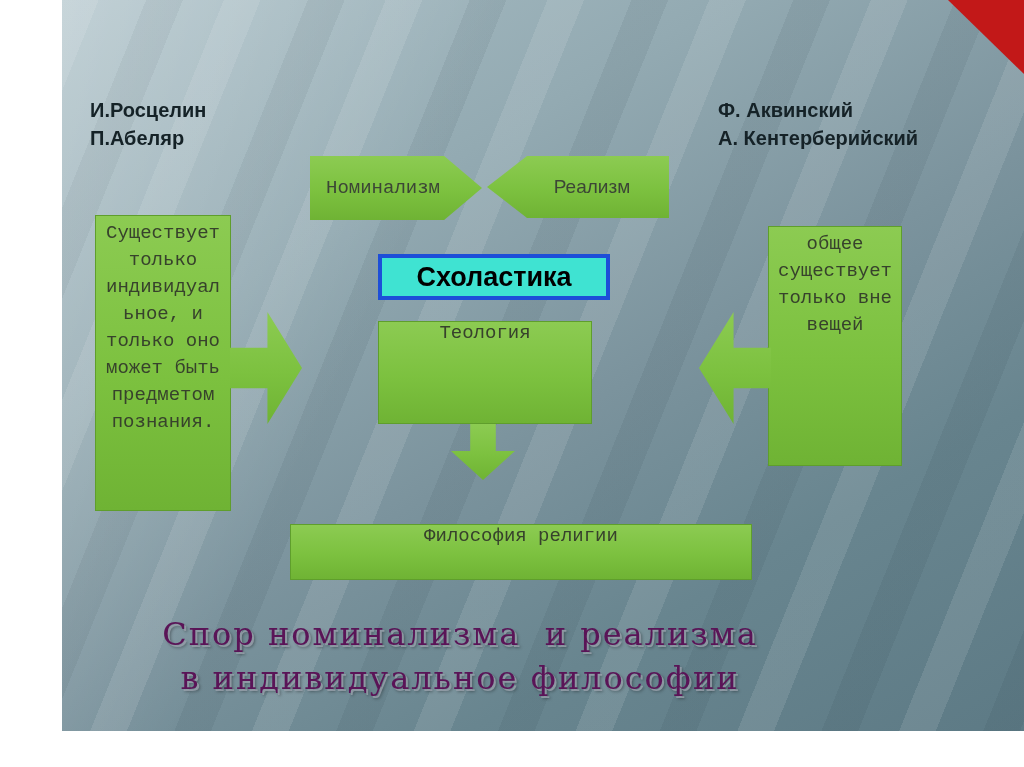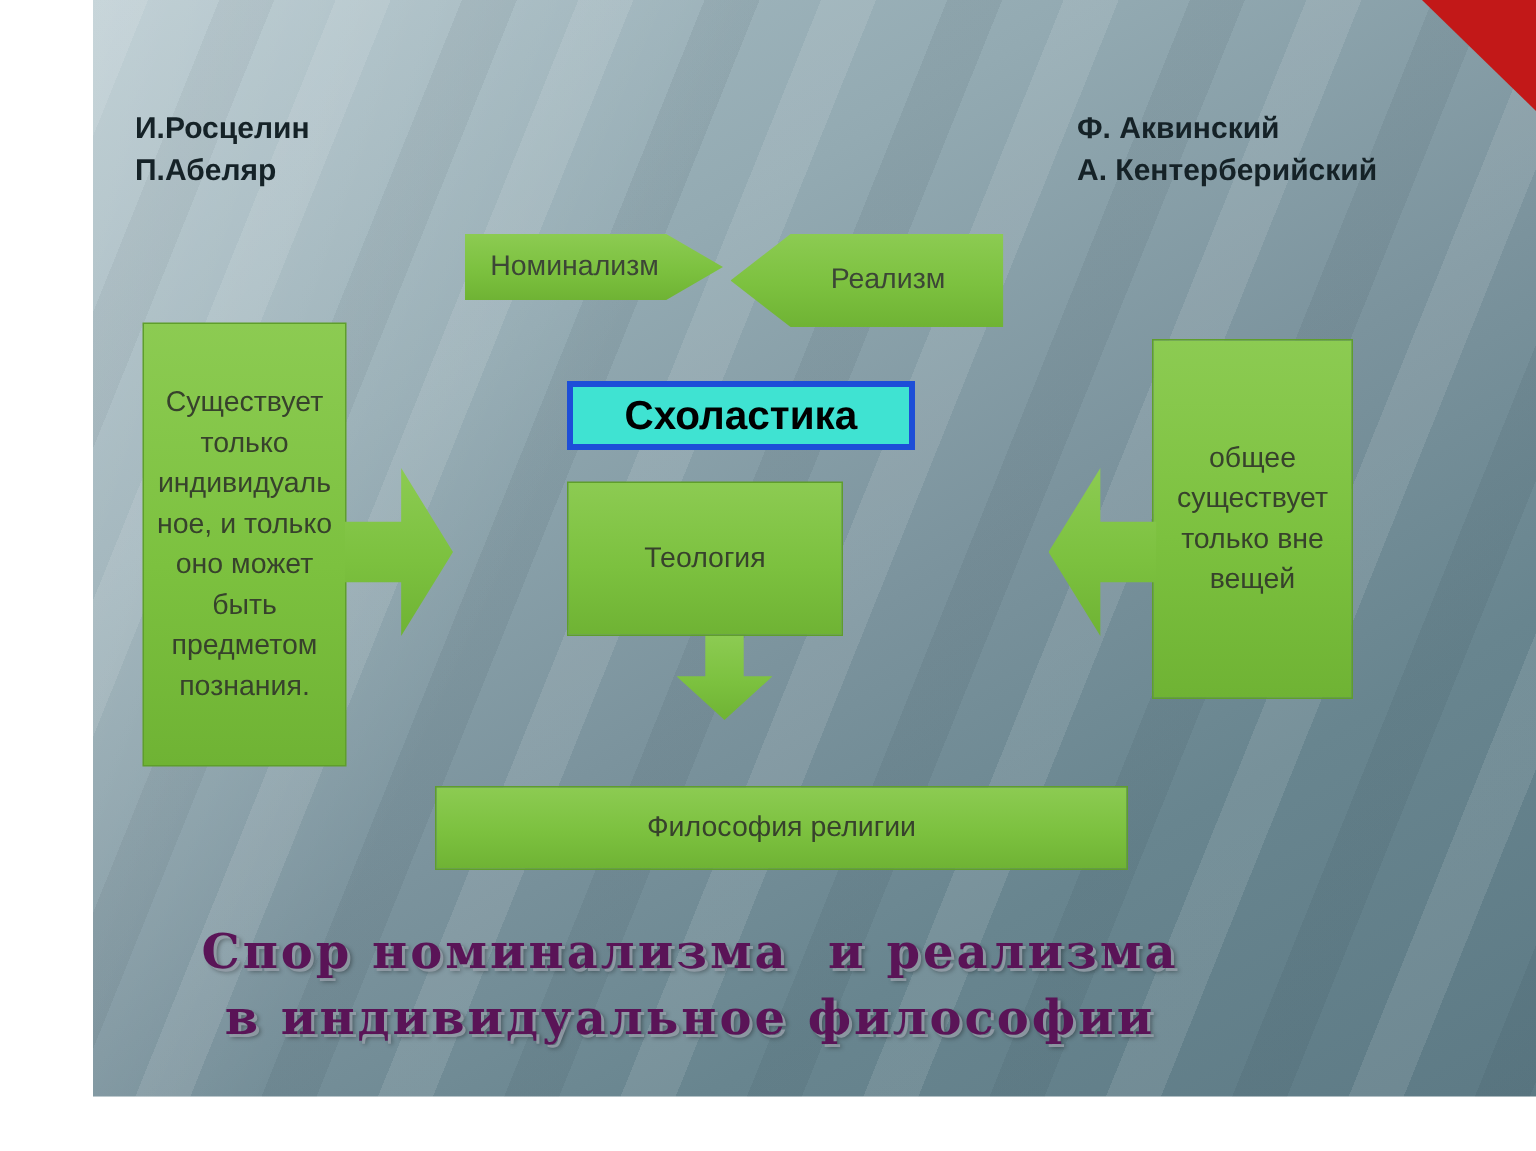--- a/index.html
+++ b/index.html
@@ -25,58 +25,60 @@
     position:absolute;right:0;top:0;width:76px;height:74px;
     background:#c21818;
     clip-path:polygon(0 0,100% 0,100% 100%);
   }
   .names{
     position:absolute;
     color:#152227;
     font-weight:bold;
     font-size:20px;
     line-height:28px;
+    margin-top:24px;
   }
   .names-left{left:90px;top:72px;}
   .names-right{left:718px;top:72px;}
   .green{
     background:linear-gradient(180deg,#8ccb52 0%, #7cc13f 55%, #6fb334 100%);
   }
   .green-box{
     border:1px solid #5f9e2c;
     box-sizing:border-box;
-    display:flex;align-items:center;justify-content:center;
+    display:flex;justify-content:center;
     text-align:center;
     color:#37422c;
+    font-family:Liberation Mono, monospace;
   }
   .arrow-label{
     position:absolute;
     display:flex;align-items:center;justify-content:center;
     color:#3c4636;font-size:19px;
   }
   .nominalism-shape{
-    left:310px;top:156px;width:172px;height:44px;
+    left:310px;top:156px;width:172px;height:64px;
     clip-path:polygon(0 0,78% 0,100% 50%,78% 100%,0 100%);
-    padding-right:26px;box-sizing:border-box;
+    padding-right:26px;box-sizing:border-box;font-family:Liberation Mono, monospace;
   }
   .realism-shape{
     left:487px;top:156px;width:182px;height:62px;
     clip-path:polygon(0 50%,22% 0,100% 0,100% 100%,22% 100%);
     padding-left:28px;box-sizing:border-box;
   }
   .scholastics-box{
     position:absolute;left:378px;top:254px;width:232px;height:46px;
     background:#3fe3d2;
     border:4px solid #1d4ed8;
     box-sizing:border-box;
     display:flex;align-items:center;justify-content:center;
     color:#000;font-size:27px;font-weight:bold;
   }
   .theology-box{
-    position:absolute;left:378px;top:321px;width:184px;height:103px;
+    position:absolute;left:378px;top:321px;width:214px;height:103px;
     font-size:19px;
   }
   .left-thesis{
     position:absolute;left:95px;top:215px;width:136px;height:296px;
     font-size:19px;line-height:27px;
     padding:4px 6px;
     overflow-wrap:anywhere;word-break:break-word;
   }
   .right-thesis{
     position:absolute;left:768px;top:215px;width:134px;height:240px;
@@ -97,21 +99,21 @@
     clip-path:polygon(30% 0,70% 0,70% 48%,100% 48%,50% 100%,0 48%,30% 48%);
   }
   .philosophy-box{
     position:absolute;left:290px;top:524px;width:462px;height:56px;
     font-size:19px;
   }
   .bottom-title{
     position:absolute;left:110px;top:612px;width:700px;
     text-align:center;
     font-family:"DejaVu Serif",serif;
-    font-weight:bold;
+    font-weight:normal;
     font-size:32px;line-height:44px;
     letter-spacing:2px;
     color:#5a1457;
     text-shadow:2px 2px 0 rgba(150,160,170,0.85), 3px 3px 3px rgba(0,0,0,0.35);
   }
   .title-line{white-space:pre-wrap;}
 </style>
 </head>
 <body>
 

